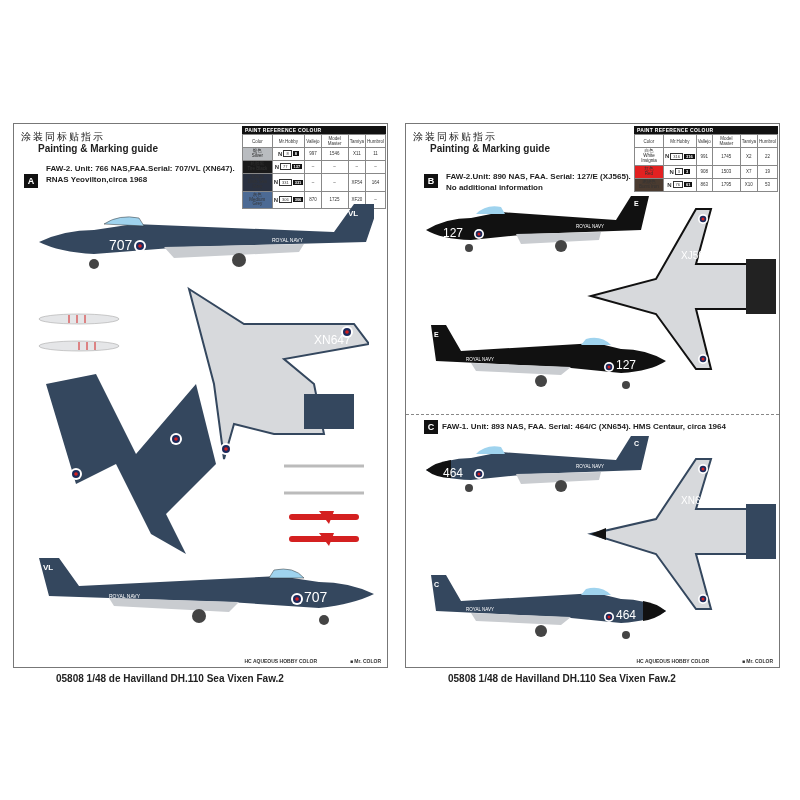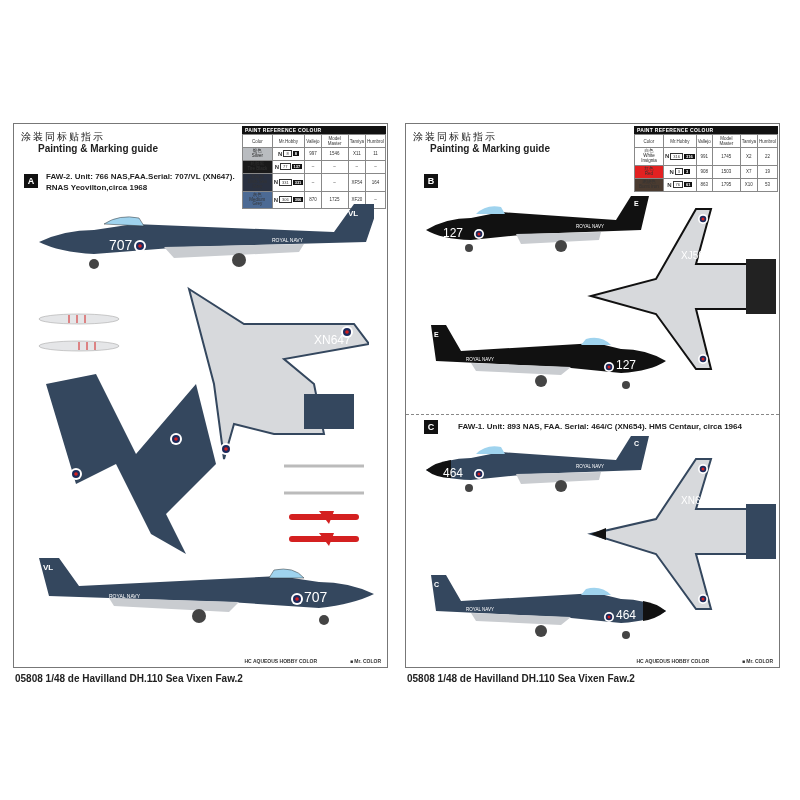--- a/index.html
+++ b/index.html
@@ -3,21 +3,21 @@
 <meta charset="utf-8">
 <style>
   * { box-sizing: border-box; margin: 0; padding: 0; }
   body { width: 800px; height: 800px; background: #ffffff; position: relative; overflow: hidden;
          font-family: "Liberation Sans", sans-serif; color: #111; }
   .page { position: absolute; top: 123px; width: 375px; height: 545px; border: 1px solid #777; background: #fff; }
   #page-left { left: 13px; }
   #page-right { left: 405px; }
   .title-cn { position: absolute; left: 7px; top: 6px; font-size: 10px; letter-spacing: 2px; color: #222; }
   .title-en { position: absolute; left: 24px; top: 19px; font-size: 10px; font-weight: bold; color: #222; }
-  .footer-code { position: absolute; top: 673px; font-size: 10px; font-weight: bold; color: #222; }
+  .footer-code { position: absolute; top: 673px; font-size: 10px; font-weight: bold; color: #222; margin-left: 41px; }
   .paint-table { position: absolute; top: 2px; left: 228px; width: 144px; border-collapse: collapse; font-size: 4.5px; }
   .paint-table caption { background: #111; color: #fff; font-weight: bold; text-align: left; padding: 1px 3px; font-size: 5px; letter-spacing: 0.3px; }
   .paint-table th, .paint-table td { border: 0.5px solid #888; text-align: center; padding: 1px 1px; height: 10px; color: #333; }
   .paint-table th { font-weight: normal; }
   .swatch { color: #fff; line-height: 1.1; }
   .code-chip { display: inline-flex; align-items: center; gap: 1px; font-size: 6px; font-weight: bold; }
   .code-chip .hb { border: 0.5px solid #333; padding: 0 2px; font-size: 4px; font-weight: normal; background: #fff; }
   .code-chip .mr { background: #111; color: #fff; padding: 0 2px; font-size: 4px; }
   .scheme-badge { position: absolute; width: 14px; height: 14px; background: #111; color: #fff; font-weight: bold; font-size: 9px;
                   display: flex; align-items: center; justify-content: center; }
@@ -73,21 +73,21 @@
       <td><span class="code-chip">N<span class="hb">306</span><span class="mr">306</span></span></td>
       <td>870</td>
       <td>1725</td>
       <td>XF20</td>
       <td>–</td>
     </tr>
   </tbody>
     </table>
 
   <div class="scheme-badge" style="left:10px;top:50px">A</div>
-  <div class="scheme-text" style="left:32px;top:47px">
+  <div class="scheme-text" style="left:32px;top:39px">
     <div>FAW-2. Unit: 766 NAS,FAA.Serial: 707/VL (XN647).</div>
     <div>RNAS Yeovilton,circa 1968</div>
   </div>
 
   <svg style="left:20px;top:78px" width="340" height="70" viewBox="0 0 340 70">
     <path d="M5,40 Q30,28 60,28 L100,22 L300,30 L320,2 L345,2 L332,40 L150,45 L60,52 Q25,50 5,40 Z" fill="#34475e"></path>
     <path d="M130,45 L270,42 L265,50 L140,56 Z" fill="#c9ccd0"></path>
     <path d="M70,22 Q85,12 105,16 L110,24 Z" fill="#9fd3ee" stroke="#333" stroke-width="0.5"></path>
     <text x="75" y="48" fill="#fff" font-size="14" font-family="Liberation Sans, sans-serif">707</text>
     <circle cx="106" cy="44" r="6" fill="#fff"></circle>
@@ -196,20 +196,24 @@
       <td><span class="code-chip">N<span class="hb">76</span><span class="mr">61</span></span></td>
       <td>863</td>
       <td>1795</td>
       <td>X10</td>
       <td>53</td>
     </tr>
   </tbody>
     </table>
 
   <div class="scheme-badge" style="left:18px;top:50px">B</div>
+  <div class="scheme-text" style="left:40px;top:47px">
+    <div>FAW-2.Unit: 890 NAS, FAA. Serial: 127/E (XJ565).</div>
+    <div>No additional information</div>
+  </div>
 
   <svg style="left:15px;top:70px" width="230" height="60" viewBox="0 0 230 60">
     <path d="M5,36 Q25,24 50,24 L80,18 L195,26 L210,2 L228,2 L220,36 L110,40 L50,46 Q20,45 5,36 Z" fill="#111"></path>
     <path d="M95,40 L180,38 L178,46 L100,50 Z" fill="#c9ccd0"></path>
     <path d="M55,20 Q65,10 80,13 L84,20 Z" fill="#9fd3ee"></path>
     <text x="22" y="43" fill="#fff" font-size="12" font-family="Liberation Sans, sans-serif">127</text>
     <circle cx="58" cy="40" r="5" fill="#fff"></circle>
       <circle cx="58" cy="40" r="3.3" fill="#1d2a5c"></circle>
       <circle cx="58" cy="40" r="1.5" fill="#d42020"></circle>
     <text x="155" y="34" fill="#fff" font-size="4.5" font-family="Liberation Sans, sans-serif">ROYAL NAVY</text>
@@ -240,21 +244,21 @@
       <circle cx="188" cy="48" r="1.5" fill="#d42020"></circle>
     <text x="45" y="42" fill="#fff" font-size="4.5" font-family="Liberation Sans, sans-serif">ROYAL NAVY</text>
     <text x="13" y="18" fill="#fff" font-size="7" font-weight="bold" font-family="Liberation Sans, sans-serif">E</text>
     <circle cx="120" cy="62" r="6" fill="#444"></circle>
       <circle cx="205" cy="66" r="4" fill="#444"></circle>
   </svg>
 
   <div class="dashed-sep"></div>
 
   <div class="scheme-badge" style="left:18px;top:296px">C</div>
-  <div class="scheme-text" style="left:52px;top:297px">
+  <div class="scheme-text" style="left:36px;top:297px">
     <div>FAW-1. Unit: 893 NAS, FAA. Serial: 464/C (XN654). HMS Centaur, circa 1964</div>
   </div>
 
   <svg style="left:15px;top:310px" width="230" height="60" viewBox="0 0 230 60">
     <path d="M5,36 Q25,24 50,24 L80,18 L195,26 L210,2 L228,2 L220,36 L110,40 L50,46 Q20,45 5,36 Z" fill="#34475e"></path>
     <path d="M5,36 Q15,28 30,26 L30,44 Q15,44 5,36 Z" fill="#111"></path>
     <path d="M95,40 L180,38 L178,46 L100,50 Z" fill="#c9ccd0"></path>
     <path d="M55,20 Q65,10 80,13 L84,20 Z" fill="#9fd3ee"></path>
     <text x="22" y="43" fill="#fff" font-size="12" font-family="Liberation Sans, sans-serif">464</text>
     <circle cx="58" cy="40" r="5" fill="#fff"></circle>

